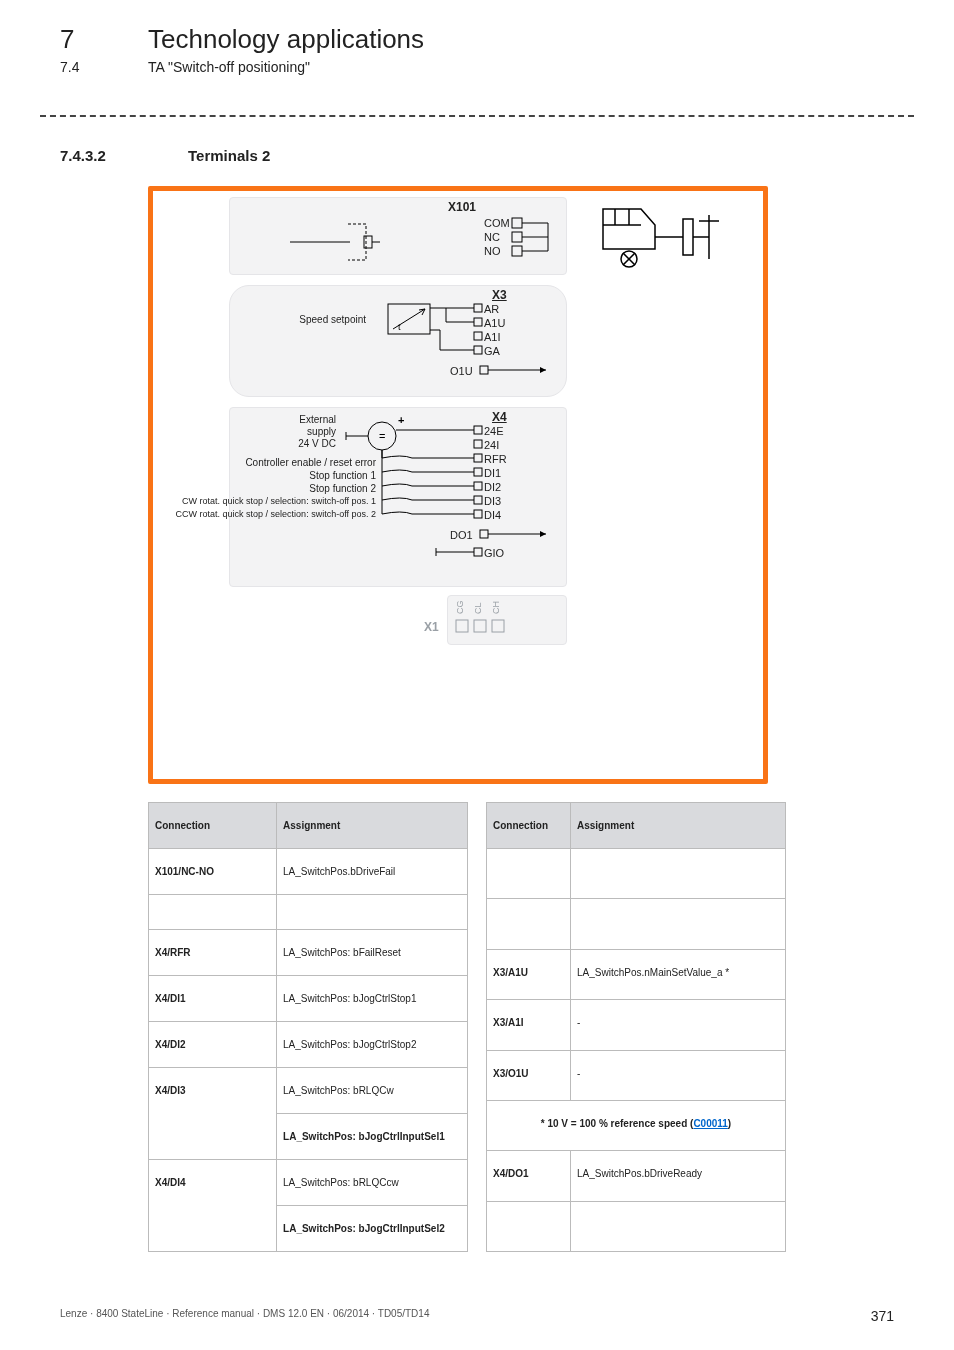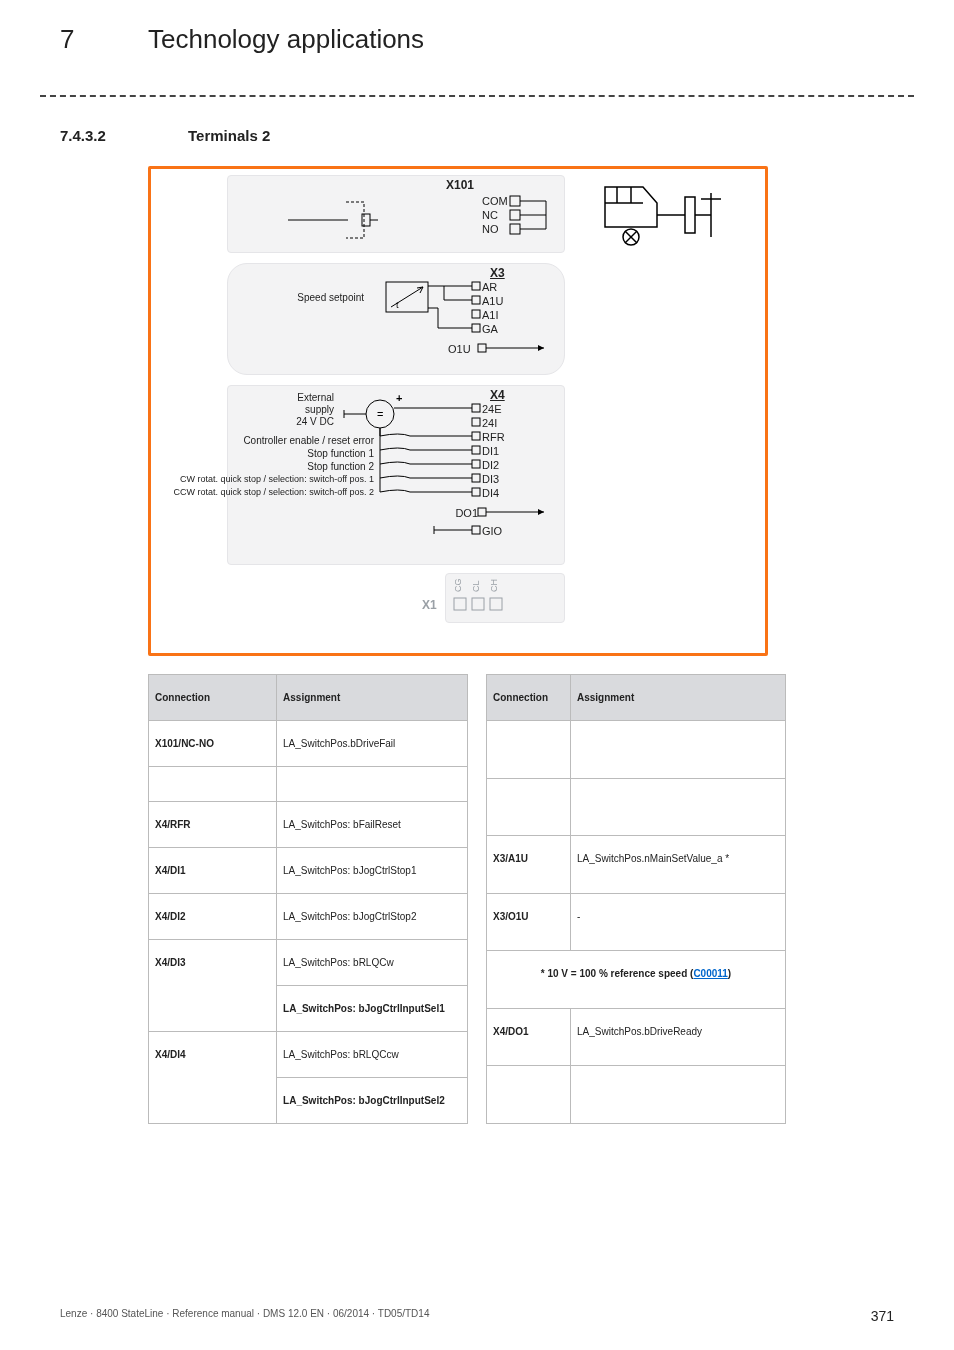--- a/index.html
+++ b/index.html
@@ -8,21 +8,21 @@
   .hdr-row { display: flex; align-items: baseline; gap: 40px; }
   .chap-num { font-size: 26px; font-weight: 400; width: 48px; }
   .chap-title { font-size: 26px; font-weight: 400; }
   .sub-row { display: flex; align-items: baseline; gap: 40px; margin-top: 4px; }
   .sub-num { font-size: 14px; width: 48px; }
   .sub-title { font-size: 14px; }
   .dash-rule { margin: 40px -20px 30px -20px; border: none; border-top: 2px dashed #444; }
   .sect-row { display: flex; align-items: baseline; gap: 40px; margin-bottom: 22px; }
   .sect-num { font-size: 15px; font-weight: 700; width: 88px; }
   .sect-title { font-size: 15px; font-weight: 700; }
-  .diagram-wrap { margin-left: 88px; width: 620px; border: 3px solid #f97316; border-radius: 2px; padding: 10px 10px 10px 10px; position: relative; height: 490px; }
+  .diagram-wrap { margin-left: 88px; width: 620px; border: 5px solid #f97316; border-radius: 2px; padding: 10px 10px 10px 10px; position: relative; height: 598px; }
   .panel { position: absolute; background: #f3f3f4; border: 1px solid #e5e5e8; border-radius: 4px; }
   .panel-x101-wrap { left: 76px; top: 6px; width: 338px; height: 78px; }
   .panel-x3-wrap { left: 76px; top: 94px; width: 338px; height: 112px; border-radius: 20px; }
   .panel-x4-wrap { left: 76px; top: 216px; width: 338px; height: 180px; }
   .panel-x1-wrap { left: 294px; top: 404px; width: 120px; height: 50px; }
   .blk-title { position: absolute; font-size: 12px; font-weight: 700; }
   .pin-list { position: absolute; font-size: 11px; line-height: 14px; }
   .pin-list div { white-space: nowrap; }
   .tiny-lbl { position: absolute; font-size: 10px; text-align: right; line-height: 12px; }
   .motor-box { position: absolute; right: 16px; top: 10px; width: 150px; height: 72px; }
@@ -43,20 +43,24 @@
   .x3-underline, .x4-underline { text-decoration: underline; }
 </style>
 </head>
 <body>
 <div class="page">
 
   <div class="hdr-row">
     <div class="chap-num">7</div>
     <div class="chap-title">Technology applications</div>
   </div>
+  <div class="sub-row">
+    <div class="sub-num">7.4</div>
+    <div class="sub-title">TA "Switch-off positioning"</div>
+  </div>
 
   <hr class="dash-rule">
 
   <div class="sect-row">
     <div class="sect-num">7.4.3.2</div>
     <div class="sect-title">Terminals 2</div>
   </div>
 
   <div class="diagram-wrap">
 
@@ -125,21 +129,21 @@
       <div class="blk-title x4-underline" style="left:262px; top:2px;">X4</div>
       <div class="pin-list" style="left:254px; top:16px;">
         <div>24E</div>
         <div>24I</div>
         <div>RFR</div>
         <div>DI1</div>
         <div>DI2</div>
         <div>DI3</div>
         <div>DI4</div>
       </div>
-      <div class="pin-list" style="left:220px; top:120px; width:30px; text-align:right;">
+      <div class="pin-list" style="left:220px; top:120px; width:30px; ">
         <div>DO1</div>
       </div>
       <div class="pin-list" style="left:254px; top:138px;">
         <div>GIO</div>
       </div>
 
       <div class="tiny-lbl" style="left:-10px; top:6px; width:116px;">
         <div>External</div>
         <div>supply</div>
         <div>24 V DC</div>
@@ -292,20 +296,24 @@
           </tr>
         <tr>
             <td class="empty-conn">&nbsp;</td>
             <td>&nbsp;</td>
           </tr>
         <tr>
             <td>X3/A1U</td>
             <td>LA_SwitchPos.nMainSetValue_a *</td>
           </tr>
         <tr>
+            <td>X3/A1I</td>
+            <td>-</td>
+          </tr>
+        <tr>
             <td>X3/O1U</td>
             <td>-</td>
           </tr>
         <tr class="note-row">
           <td colspan="2">
             <span>* 10 V = 100 % reference speed (</span><a href="#" class="link">C00011</a><span>)</span>
           </td>
         </tr>
         <tr>
             <td>X4/DO1</td>

